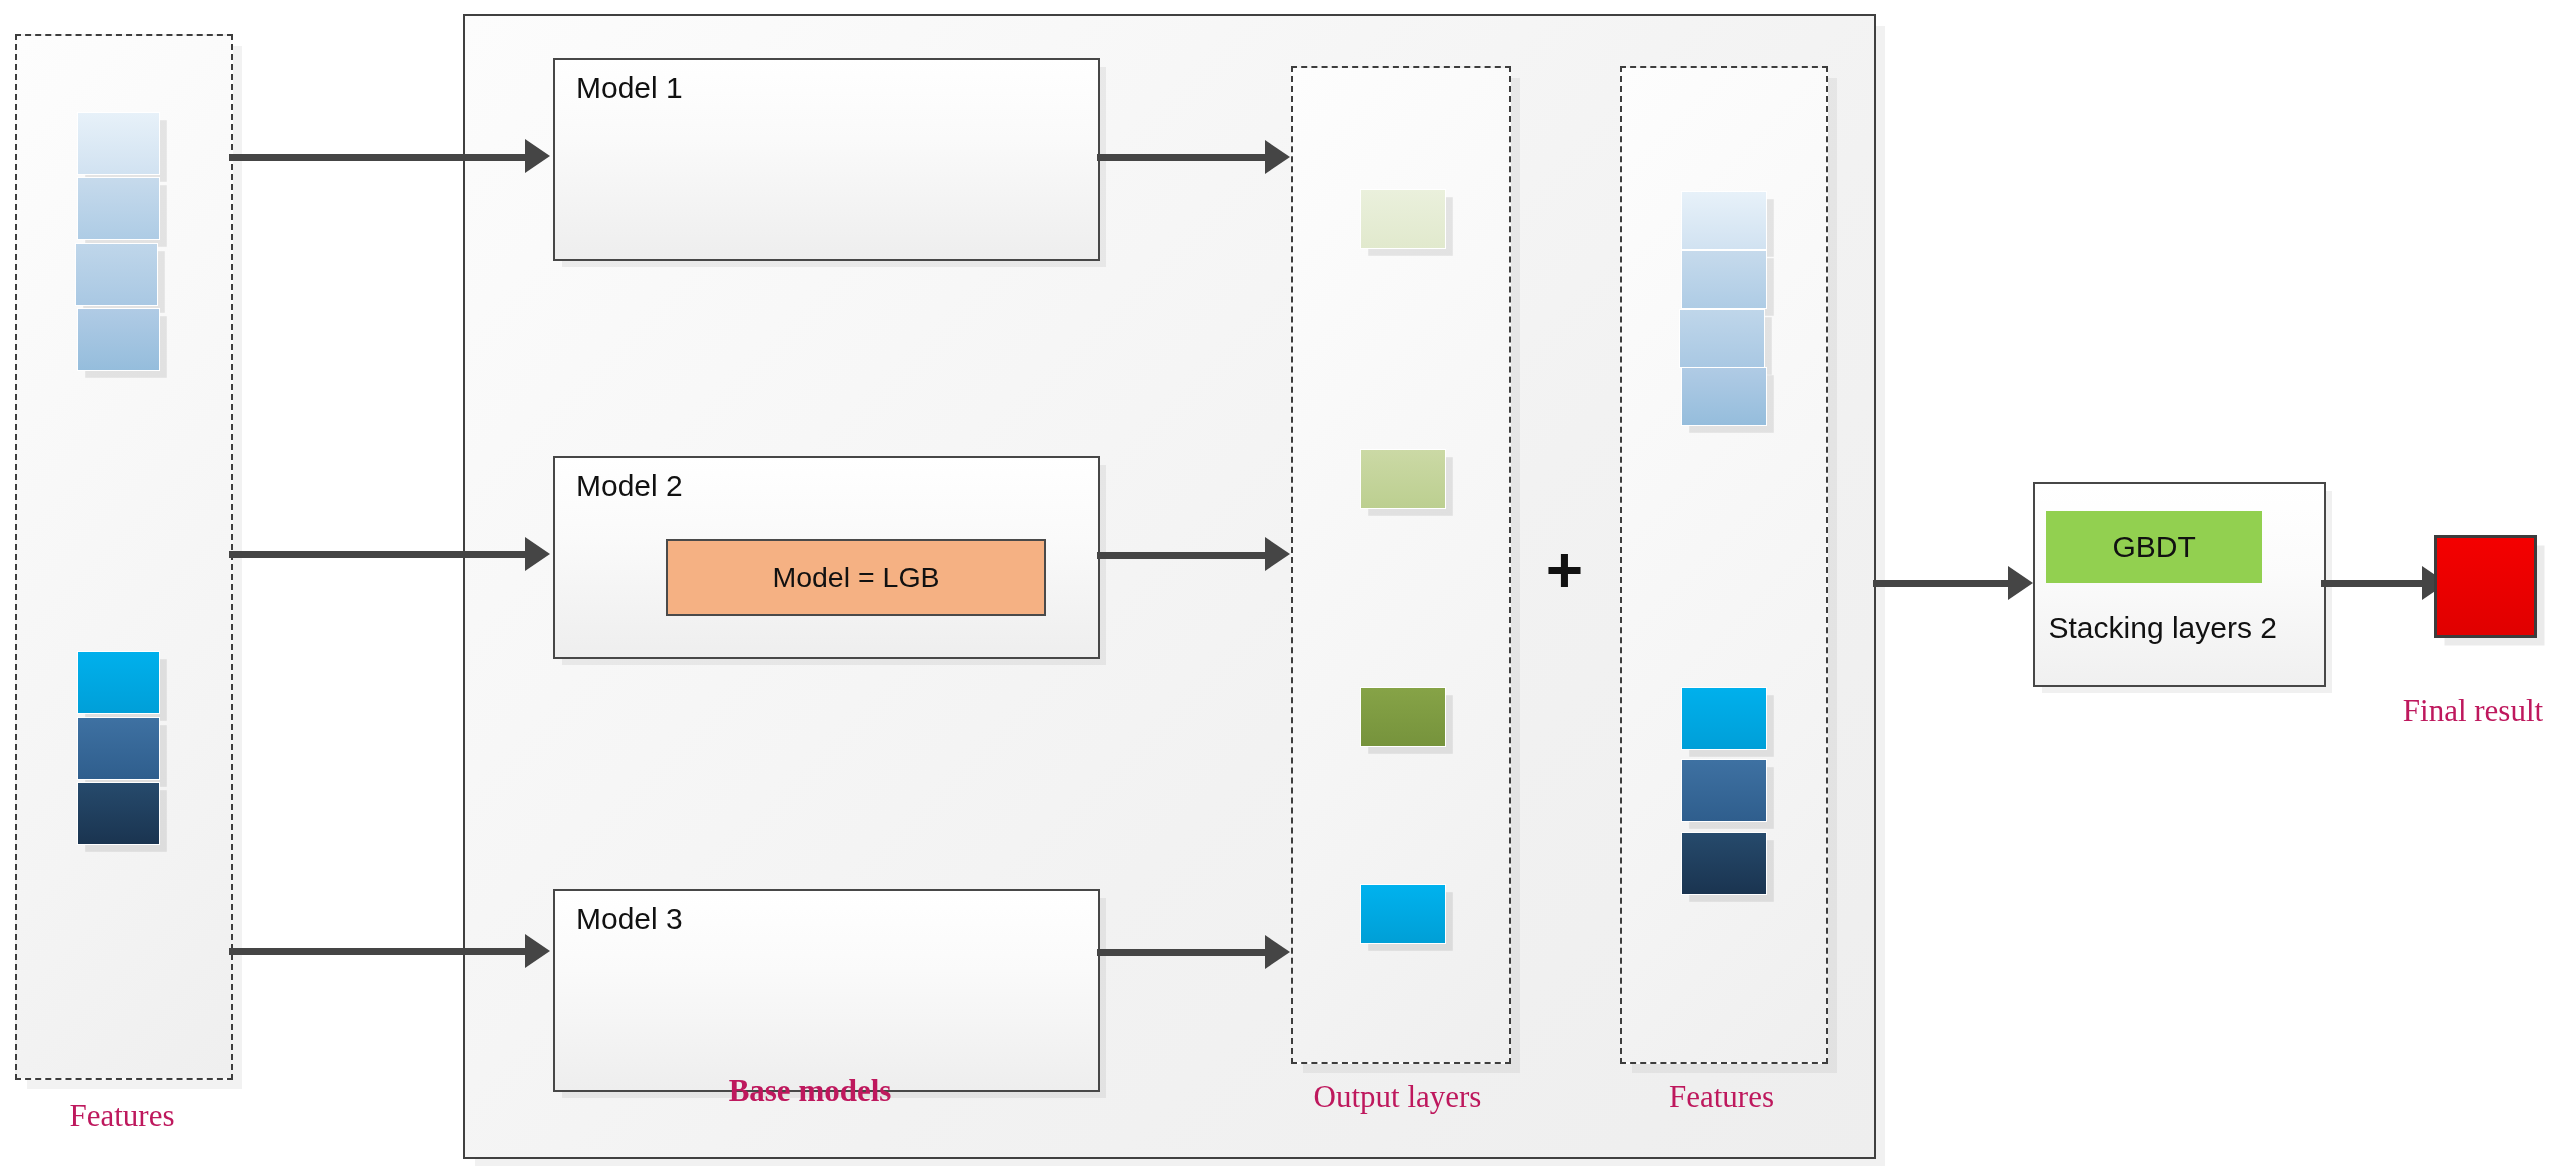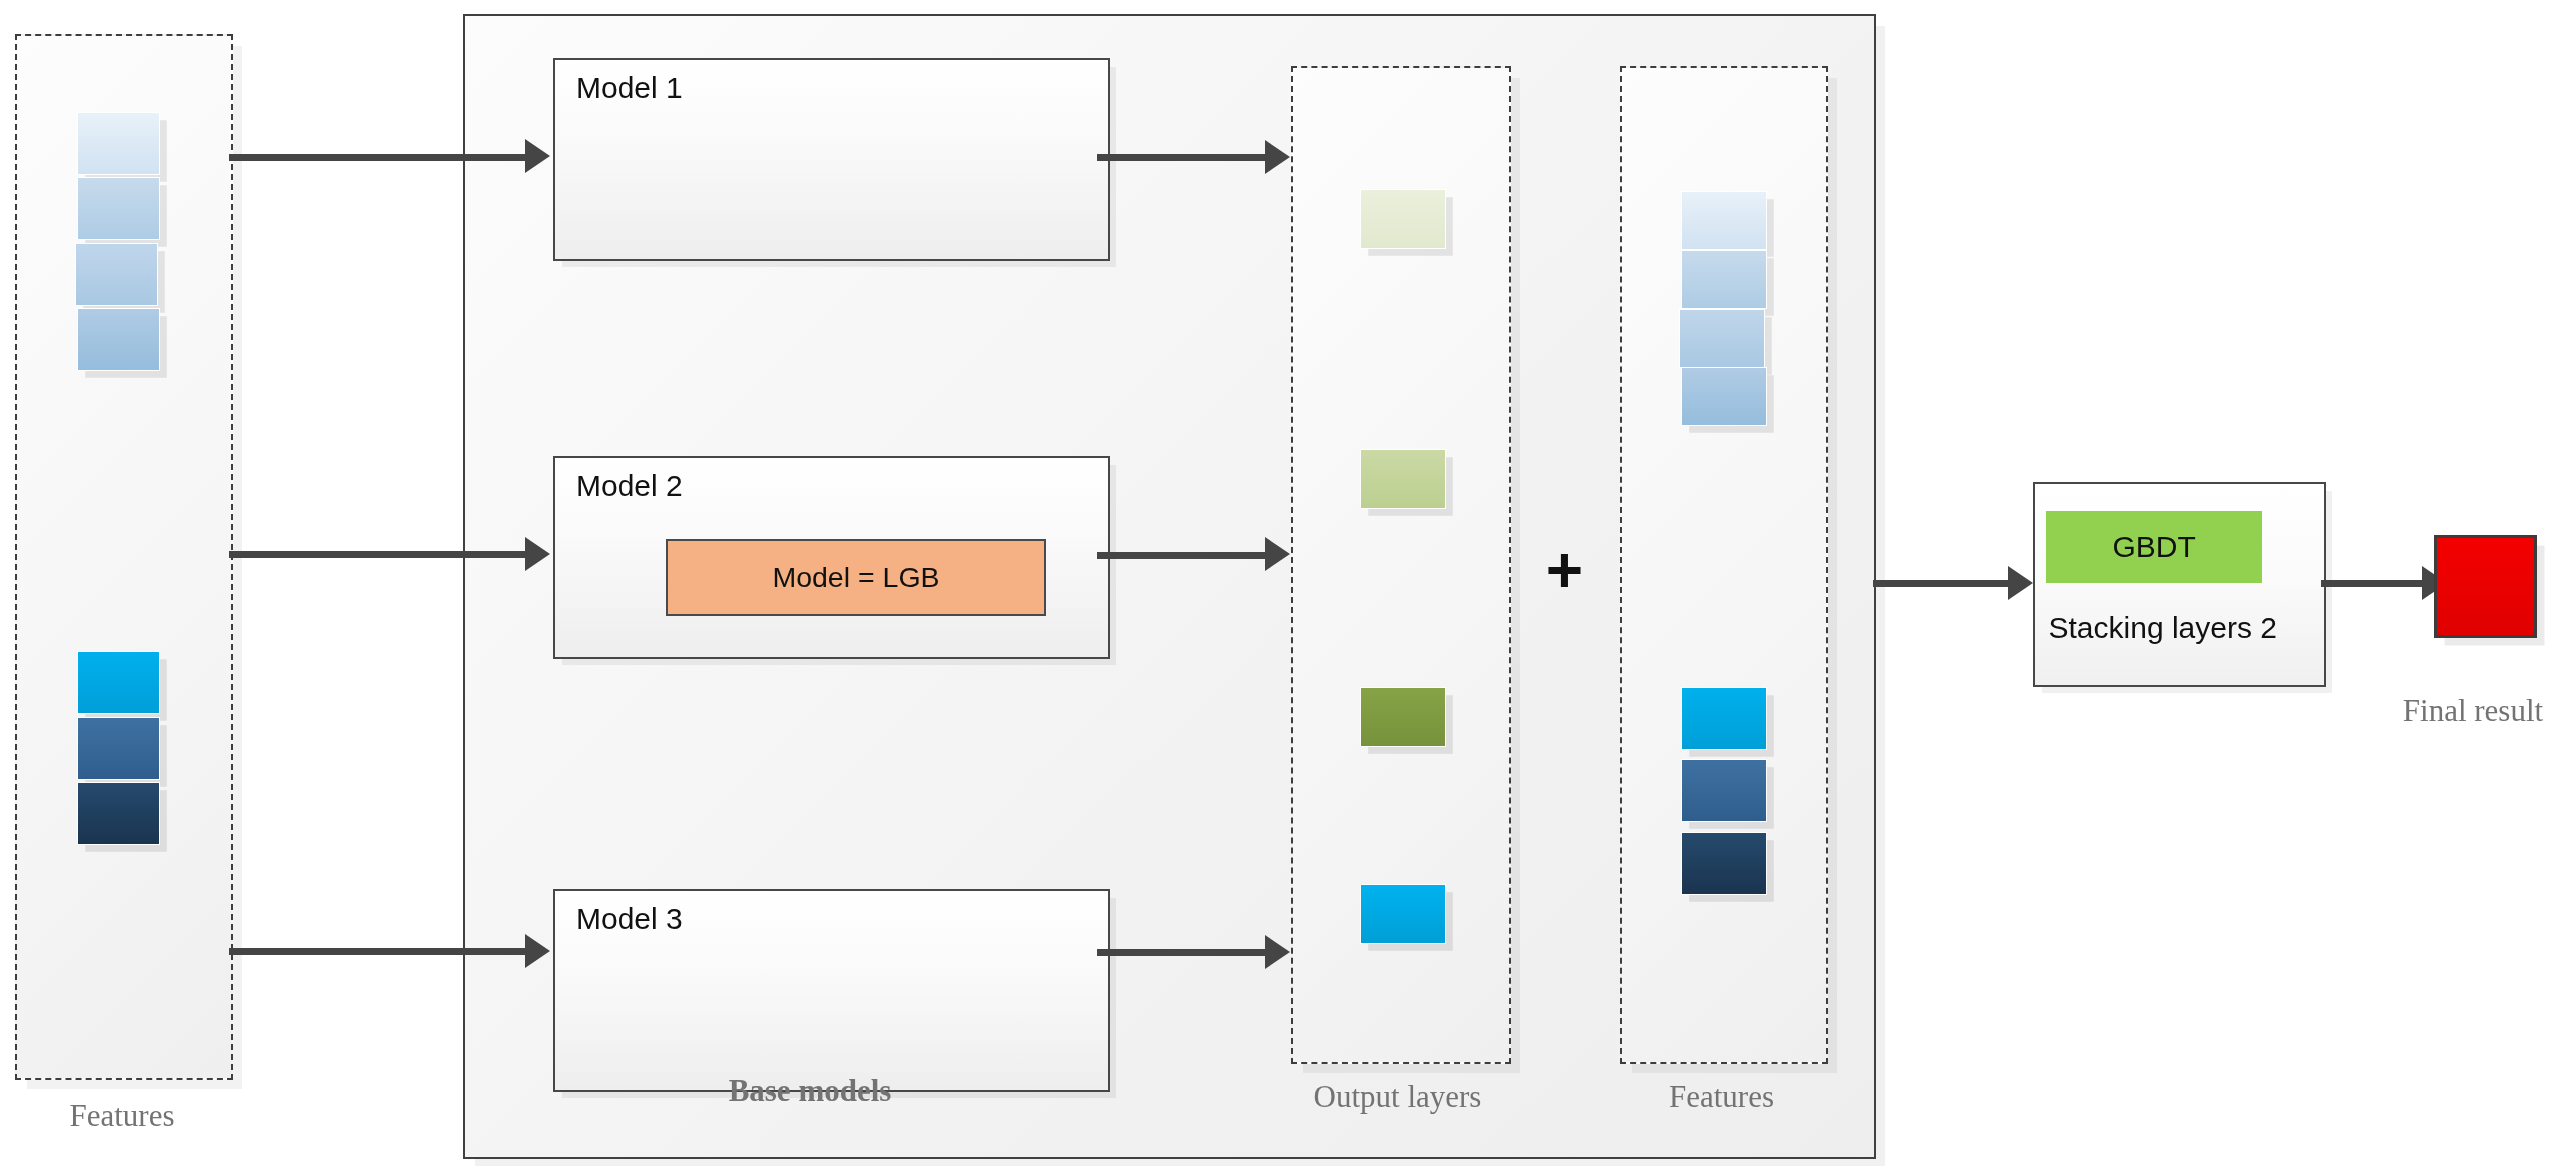--- a/index.html
+++ b/index.html
@@ -21,21 +21,20 @@
     background:linear-gradient(135deg,#fdfdfd 0%,#f4f4f4 70%,#efefef 100%);
     box-shadow:10.5px 10.5px 0 -1.5px rgba(0,0,0,0.05);
   }
 
   
   .model-card{
     position:absolute;
     border:2.2px solid #474747;
     background:linear-gradient(180deg,#ffffff 0%,#fafafa 40%,#eeeeee 100%);
     box-shadow:7.5px 7.5px 0 -1.5px rgba(0,0,0,0.06);
-    padding-left:10px;
   }
   .model-title{
     position:absolute;left:21px;top:10.5px;
     font-size:30px;color:#111;letter-spacing:0px;white-space:nowrap;
     font-family:"Liberation Sans",sans-serif;
   }
   .model-inner{
     position:absolute;
     border:2.2px solid #4a4a4a;
     display:flex;align-items:center;justify-content:center;
@@ -57,21 +56,21 @@
     position:absolute;width:0;height:0;
     border-top:17px solid transparent;
     border-bottom:17px solid transparent;
     border-left:25.5px solid #454545;
   }
 
   
   .caption{
     position:absolute;
     font-family:"Liberation Serif",serif;
-    font-size:31px;color:#737373;white-space:nowrap;text-align:center;
+    font-size:31px;color:#be185d;white-space:nowrap;text-align:center;
   }
 
   
   .plus-sign{
     position:absolute;
     font-family:"Liberation Sans",sans-serif;
     font-size:64px;font-weight:700;color:#111;line-height:1;
   }
 
   

